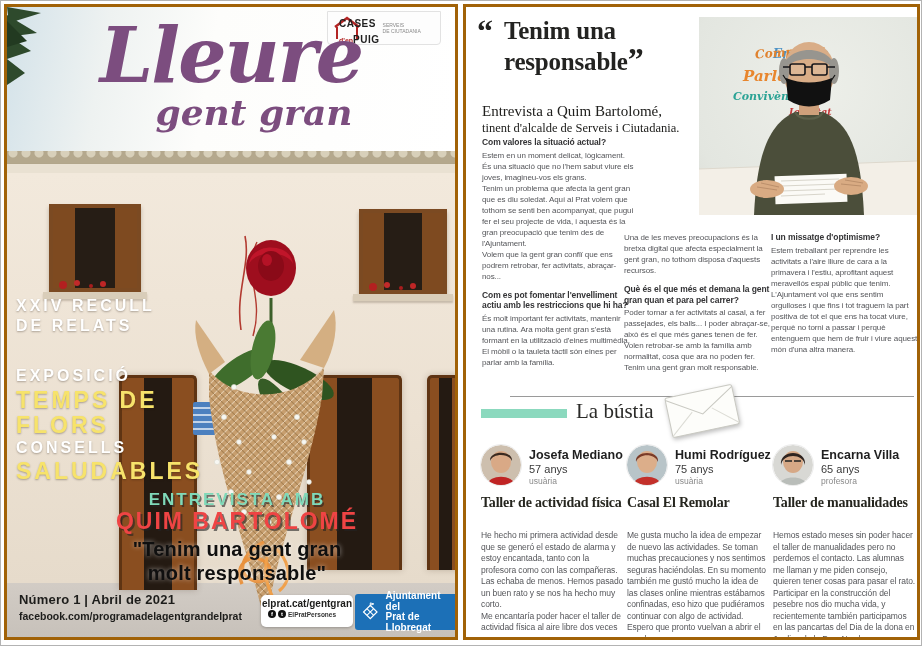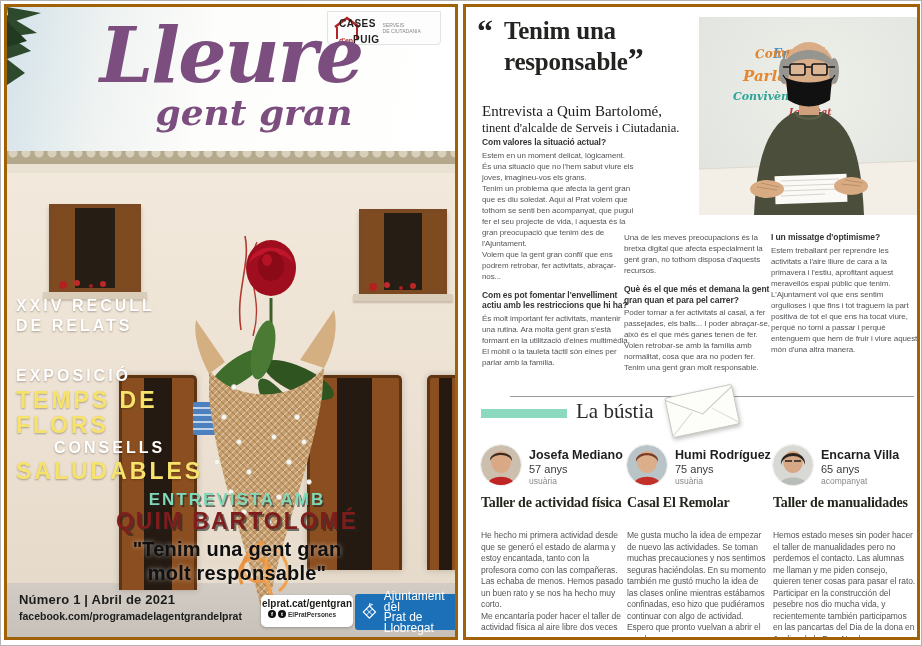--- a/index.html
+++ b/index.html
@@ -40,34 +40,34 @@
               font-family:"DejaVu Serif", serif; font-style:italic; font-weight:bold; color:#7c4d7f; }
   .masthead .t { font-size:76px; line-height:86px; letter-spacing:-2px; }
   .masthead .s { font-size:36px; line-height:38px; margin-top:-6px; text-indent:46px; }
 
   .hl { position:absolute; left:9px; font-weight:bold; text-shadow:0 1px 2px rgba(40,30,20,.35); white-space:nowrap; }
   .hl-sm { font-size:16px; letter-spacing:3px; color:#ffffff; }
   .hl-lg { font-size:23px; letter-spacing:3px; color:#f7e36b; }
 
   .entre { position:absolute; left:70px; width:320px; text-align:center; font-weight:bold; white-space:nowrap; }
   .entre.kicker { top:483px; font-size:17px; letter-spacing:2px; color:#7fd9b9; text-shadow:1.5px 1.5px 0 rgba(35,35,35,.6); }
-  .entre.name { top:501px; font-size:23px; letter-spacing:2px; color:#7f1d1d; text-shadow:2px 2px 0 rgba(35,35,35,.6); }
+  .entre.name { top:501px; font-size:23px; letter-spacing:2px; color:#ef4444; text-shadow:2px 2px 0 rgba(35,35,35,.6); }
   .entre.quote { font-size:20px; color:#0f0f0f; letter-spacing:.2px; text-shadow:0 0 5px rgba(255,255,255,.55); }
 
   .cov-footer { position:absolute; font-weight:bold; color:#1d1d1b; }
   .cf-issue { left:12px; top:585px; font-size:13px; letter-spacing:.2px; }
   .cf-fb { left:12px; top:603px; font-size:10.5px; }
   .pill { position:absolute; left:254px; top:588px; width:92px; height:32px; background:#ffffff; border-radius:5px; box-shadow:0 1px 3px rgba(0,0,0,.25); text-align:center; padding-top:3px; }
   .pill-web { font-size:10px; font-weight:bold; color:#1d1d1b; }
   .pill-row { display:flex; align-items:center; justify-content:flex-start; gap:2px; padding-left:7px; margin-top:1px; }
   .s-ico { width:8px; height:8px; border-radius:50%; background:#111; color:#fff; font-size:6px; line-height:8px; text-align:center; font-weight:bold; }
   .icon-f::before { content:"f"; } .icon-t::before { content:"t"; }
   .pill-handle { font-size:6.5px; color:#333; font-weight:bold; }
   .aj-box { position:absolute; left:348px; top:587px; width:106px; height:36px; background:#1c70b7; border-radius:3px; display:flex; align-items:center; gap:5px; padding:0 5px; }
-  .aj-text { color:#fff; font-size:12px; font-weight:normal; line-height:10.5px; }
+  .aj-text { color:#fff; font-size:10px; font-weight:bold; line-height:10.5px; }
 
   
   .quote-mark { position:absolute; font-family:"Liberation Serif", serif; font-weight:bold; color:#232321; font-size:32px; }
   .headline { position:absolute; left:38px; top:10px; font-family:"Liberation Serif", serif; font-weight:bold; font-size:25px; line-height:28px; color:#232321; letter-spacing:-.2px; }
   .byline1 { position:absolute; left:16px; top:96px; font-family:"Liberation Serif", serif; font-size:15px; color:#20201e; }
   .byline2 { position:absolute; left:16px; top:114px; font-family:"Liberation Serif", serif; font-size:12.5px; color:#20201e; }
 
   .acol { position:absolute; font-size:8px; line-height:11px; color:#55565a; letter-spacing:-.1px; }
   .q { font-weight:bold; color:#343436; font-size:8.5px; margin:8px 0 2px; line-height:10.5px; }
   .q.first { margin-top:0; }
@@ -184,21 +184,21 @@
     <div class="masthead">
       <div class="t">Lleure</div>
       <div class="s">gent gran</div>
     </div>
 
     <div class="hl hl-sm" style="top:290px;">XXIV RECULL</div>
     <div class="hl hl-sm" style="top:310px;">DE RELATS</div>
     <div class="hl hl-sm" style="top:360px;">EXPOSICIÓ</div>
     <div class="hl hl-lg" style="top:380px;">TEMPS DE</div>
     <div class="hl hl-lg" style="top:405px;">FLORS</div>
-    <div class="hl hl-sm" style="top:432px;margin-left:38px;">CONSELLS</div>
+    <div class="hl hl-sm" style="top:432px;">CONSELLS</div>
     <div class="hl hl-lg" style="top:451px;">SALUDABLES</div>
 
     <div class="entre kicker">ENTREVISTA AMB</div>
     <div class="entre name">QUIM BARTOLOMÉ</div>
     <div class="entre quote" style="top:531px;">"Tenim una gent gran</div>
     <div class="entre quote" style="top:555px;">molt responsable"</div>
 
     <div class="cov-footer cf-issue">Número 1 | Abril de 2021</div>
     <div class="cov-footer cf-fb">facebook.com/programadelagentgrandelprat</div>
     <div class="pill">
@@ -338,20 +338,20 @@
               <circle cx="20" cy="20" r="20" fill="#d8d8d4"></circle>
               <path d="M6,40 C8,30 32,30 34,40 Z" fill="#b9bdb9"></path>
               <ellipse cx="20" cy="17" rx="10" ry="11" fill="#d6a886"></ellipse>
               <path d="M8,20 C6,4 34,4 32,20 C30,8 10,8 8,20 Z" fill="#2e2420"></path>
               <path d="M12,16 h7 M21,16 h7" stroke="#222" stroke-width="1.6" fill="none"></path>
             </svg>
         </div>
         <div>
           <div class="r-name">Encarna Villa</div>
           <div class="r-age">65 anys</div>
-          <div class="r-role">acompanyat</div>
+          <div class="r-role">profesora</div>
         </div>
       </div>
       <div class="l-heading">Taller de manualidades</div>
       <div class="letter-body">Hemos estado meses sin poder hacer el taller de manualidades pero no perdemos el contacto. Las alumnas me llaman y me piden consejo, quieren tener cosas para pasar el rato. Participar en la construcción del pesebre nos dio mucha vida, y recientemente también participamos en las pancartas del Dia de la dona en Jardins de la Pau. Nos lo pasamos muy bien.</div>
     </div>
   </div>
 </div>
 
 </body></html>

